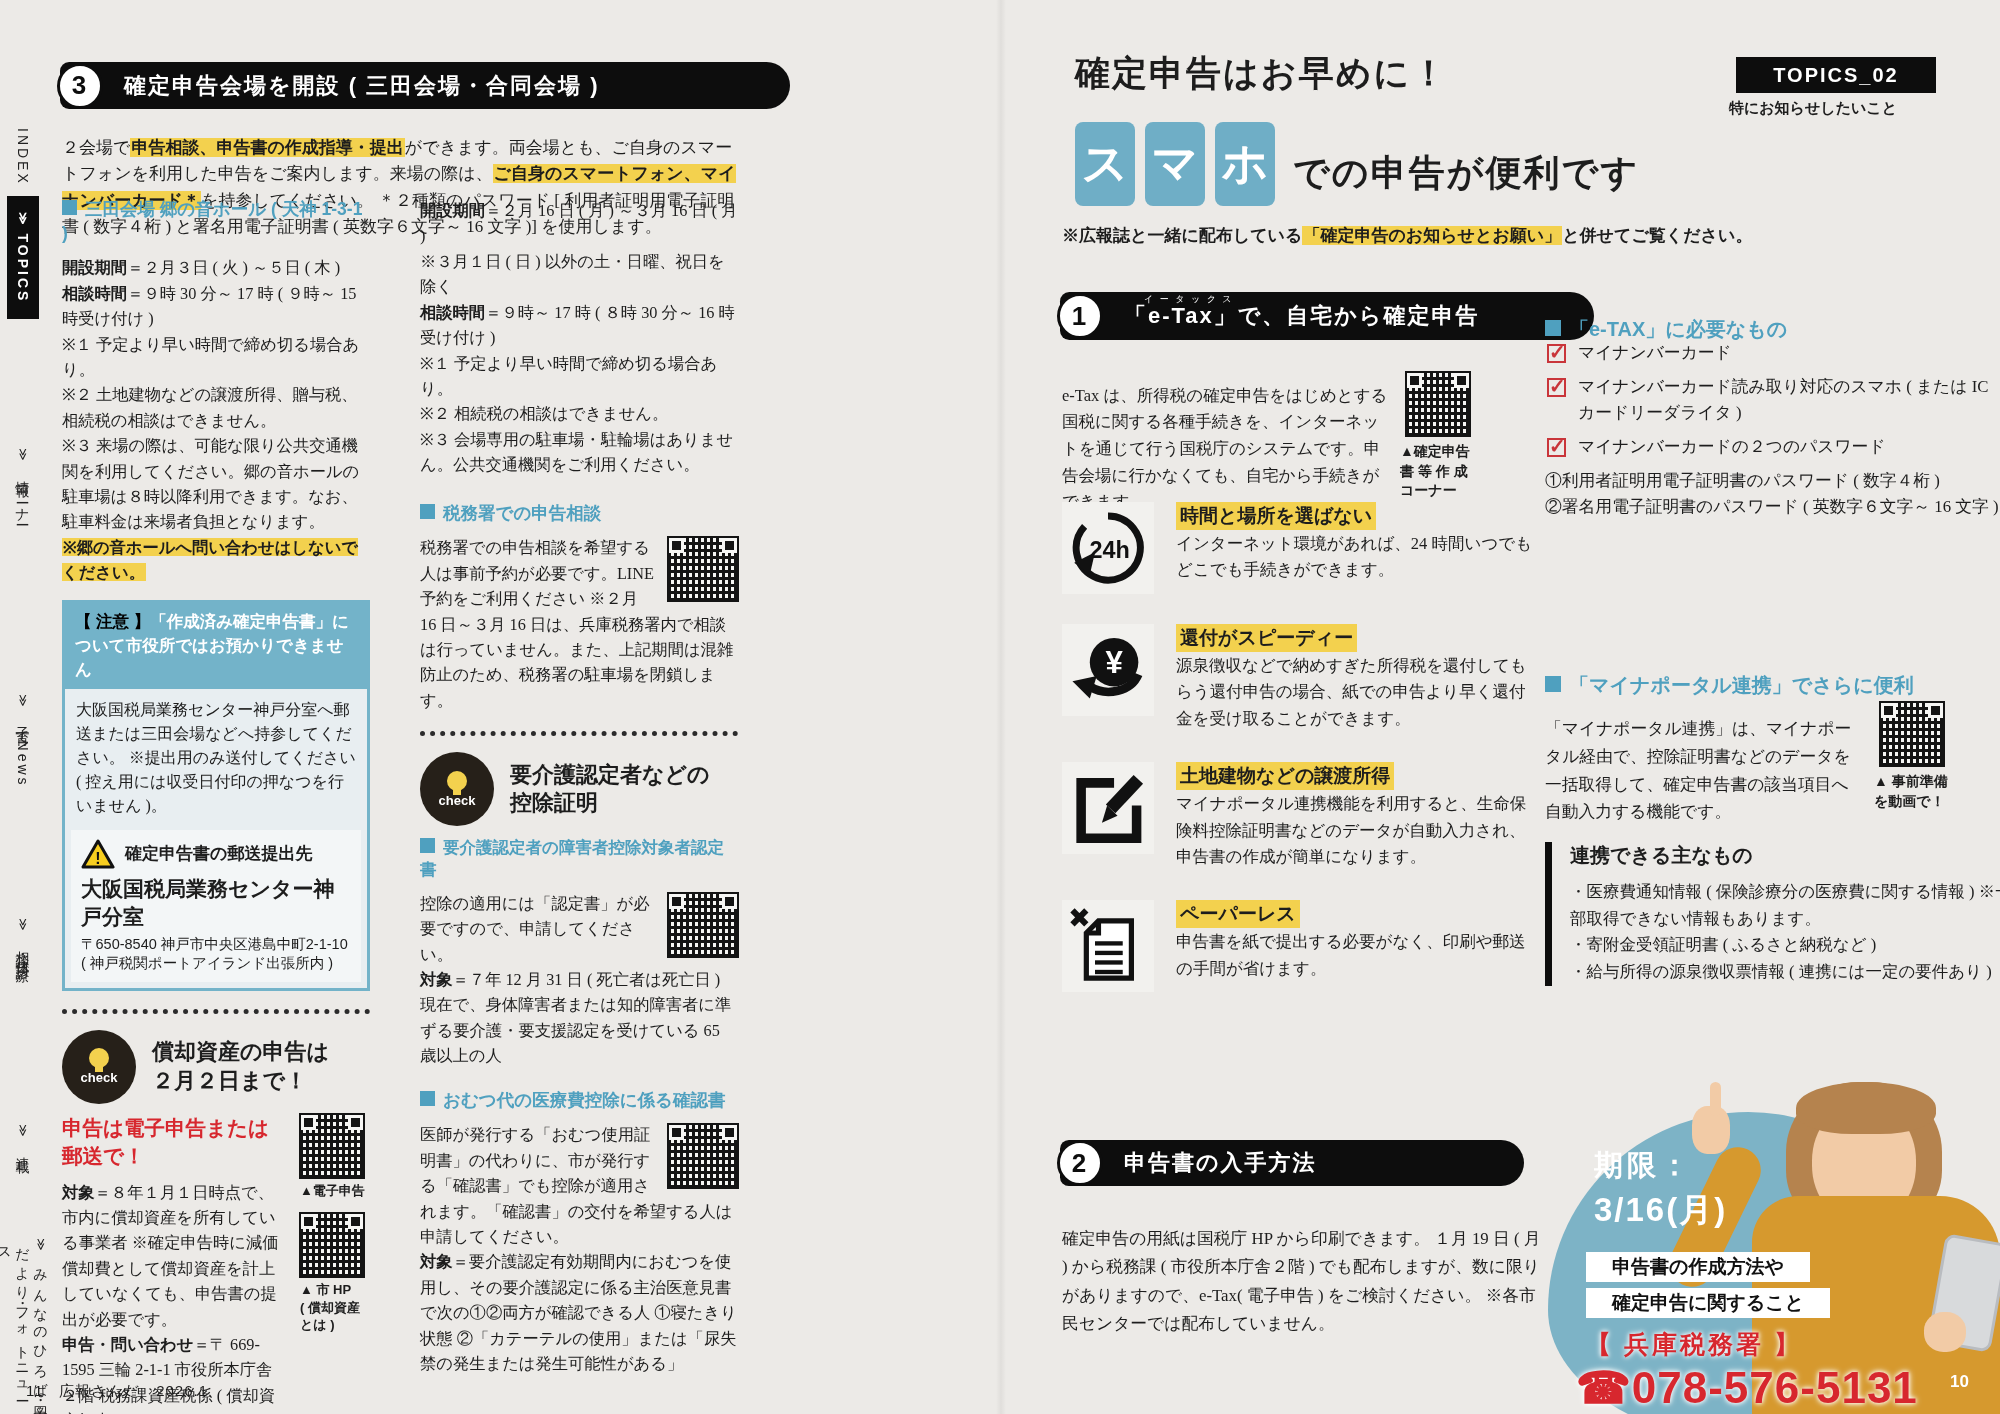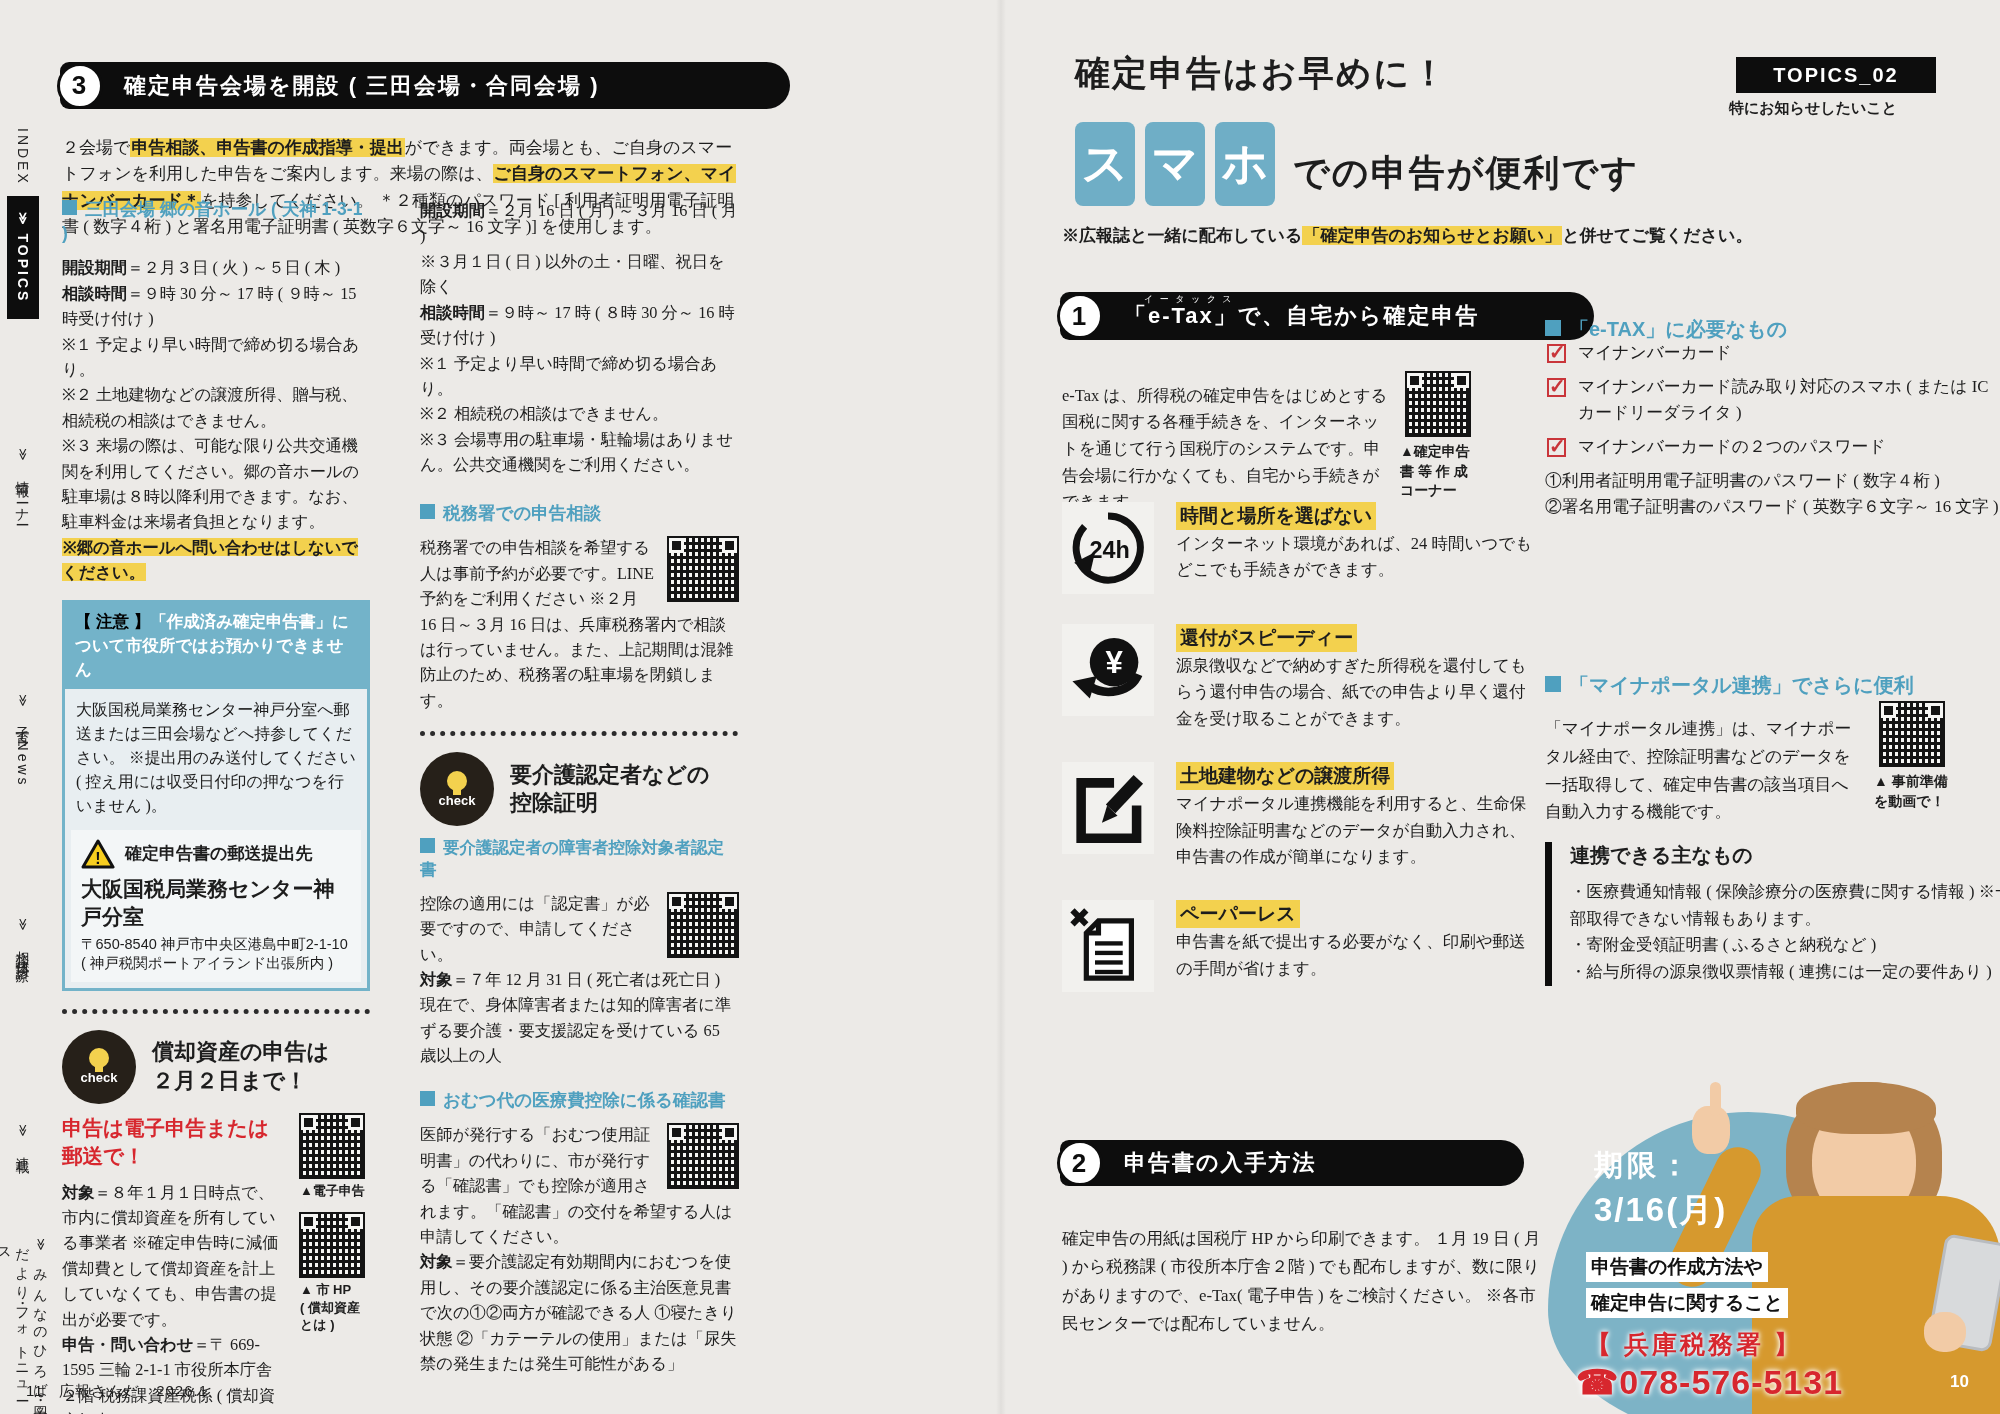--- a/index.html
+++ b/index.html
@@ -132,25 +132,25 @@
   .arm{left:1692px;top:1142px;width:46px;height:150px;background:#D6992E;border-radius:24px;transform:rotate(26deg)}
   .hand{left:1692px;top:1106px;width:38px;height:48px;background:#F2CBA6;border-radius:40%}
   .finger{left:1710px;top:1082px;width:11px;height:34px;background:#F2CBA6;border-radius:6px}
   .phone{left:1936px;top:1238px;width:58px;height:104px;background:#D8DADC;border:3px solid #b9bcc0;
     border-radius:10px;transform:rotate(10deg)}
   .hand2{left:1924px;top:1312px;width:42px;height:40px;background:#F2CBA6;border-radius:46%}
 
   .blob-text{position:absolute;z-index:3;font-family:var(--sans)}
   .kigen{left:1594px;top:1146px;color:#fff;font-weight:700;font-size:29px;letter-spacing:4px}
   .bdate{left:1594px;top:1188px;color:#fff;font-weight:700;font-size:33px;letter-spacing:2px}
-  .btag{left:1586px;font-weight:700;font-size:19px;background:#fff;color:#111;padding:2px 5px}
+  .btag{left:1586px;font-weight:700;font-size:19px;background:#fff;color:#111;padding:2px 26px}
   .btag1{top:1252px}.btag2{top:1288px}
   .boffice{left:1586px;top:1328px;color:var(--red);font-weight:700;font-size:25px;
     text-shadow:0 0 4px #fff,0 0 6px #fff;letter-spacing:3px}
-  .btel{left:1576px;top:1362px;color:var(--red);font-weight:700;font-size:34px;
+  .btel{left:1576px;top:1362px;color:var(--red);font-weight:700;font-size:44px;
     text-shadow:0 0 4px #fff,0 0 7px #fff;letter-spacing:1px}
 
   .footer-l{position:absolute;left:26px;top:1382px;font:400 15px var(--sans);letter-spacing:1px}
   .pageno-r{position:absolute;left:1950px;top:1372px;color:#fff;font:700 17px var(--sans);z-index:4}
 
   svg text{font-family:var(--sans)}
 </style>
 </head>
 <body>
 

